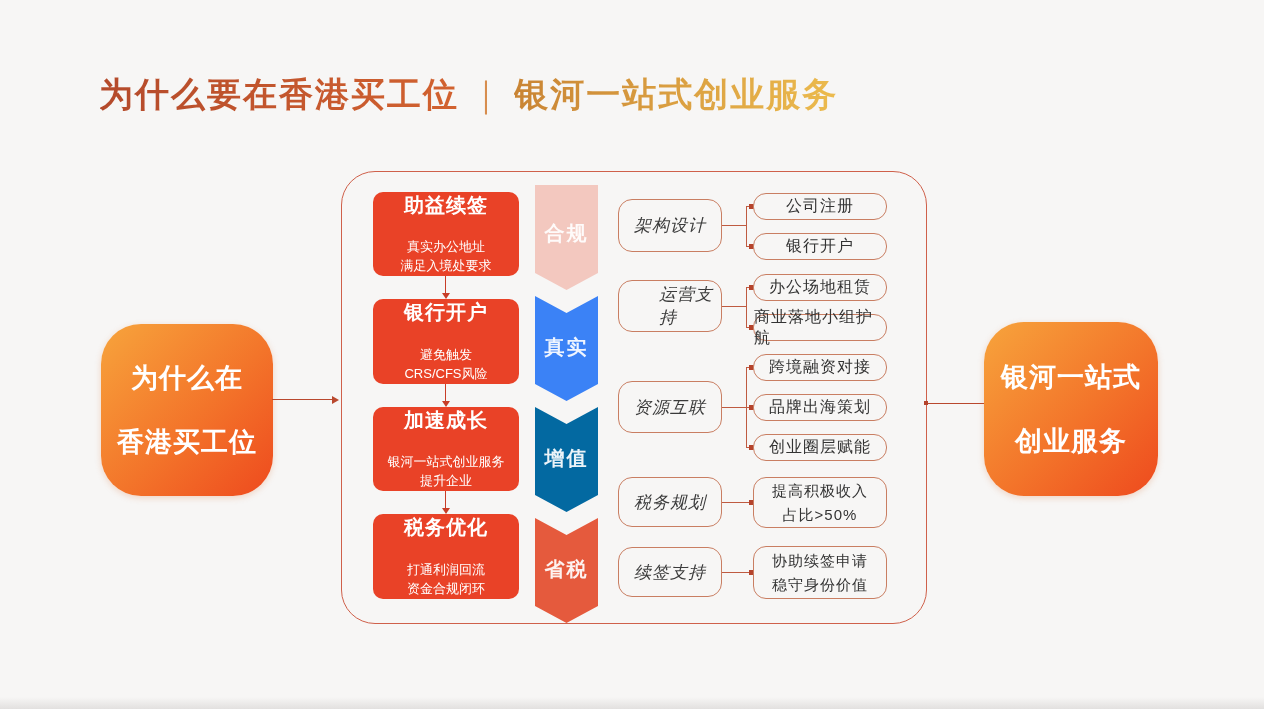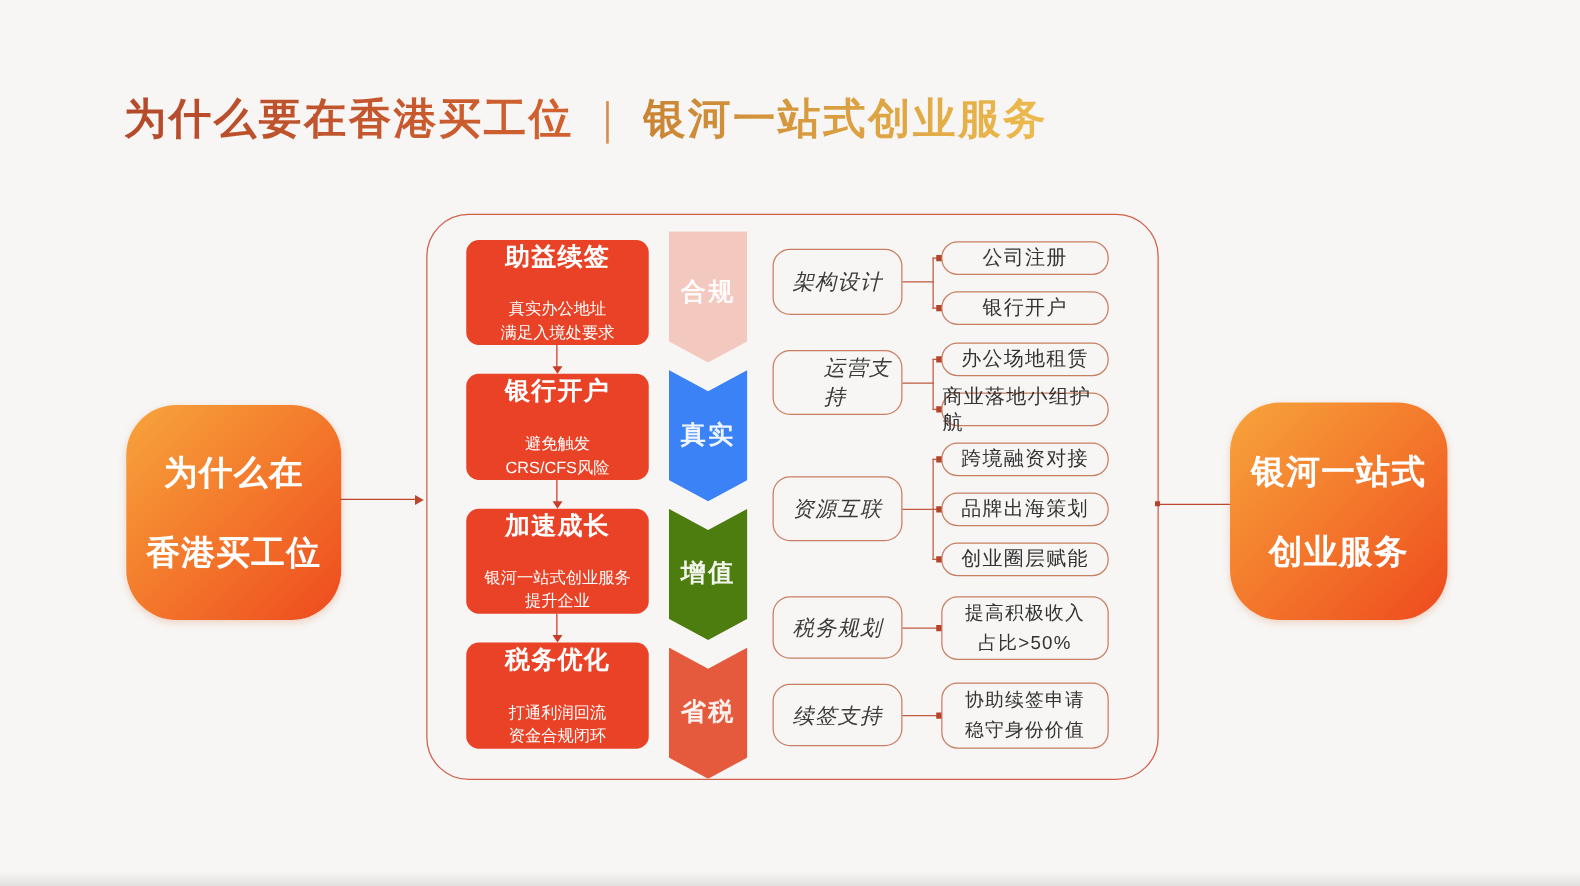--- a/index.html
+++ b/index.html
@@ -79,21 +79,21 @@
   .chev {
     position:absolute; left:535px; width:63px; height:105px;
     display:flex; align-items:center; justify-content:center;
     color:rgba(255,255,255,0.92); font-size:20px; font-weight:700; letter-spacing:2px;
     padding-bottom:8px;
   }
   .chev.first { clip-path:polygon(0 0,100% 0,100% calc(100% - 17px),50% 100%,0 calc(100% - 17px)); }
   .chev.notch { clip-path:polygon(0 0,50% 17px,100% 0,100% calc(100% - 17px),50% 100%,0 calc(100% - 17px)); padding-top:6px; }
   .ch1 { top:185px; background:#f3c8bf; }
   .ch2 { top:296px; background:#3b82f6; }
-  .ch3 { top:407px; background:#4d7c0f; }
+  .ch3 { top:407px; background:#0369a1; }
   .ch4 { top:518px; background:#e55a3d; }
 
   
   .pbox {
     position:absolute; left:618px; width:104px;
     border:1.4px solid #c97e62; border-radius:14px;
     display:flex; align-items:center; justify-content:center;
     font-size:17px; color:#3b3b3b; letter-spacing:1px;
     background:#f7f6f5;
     font-style:italic;

